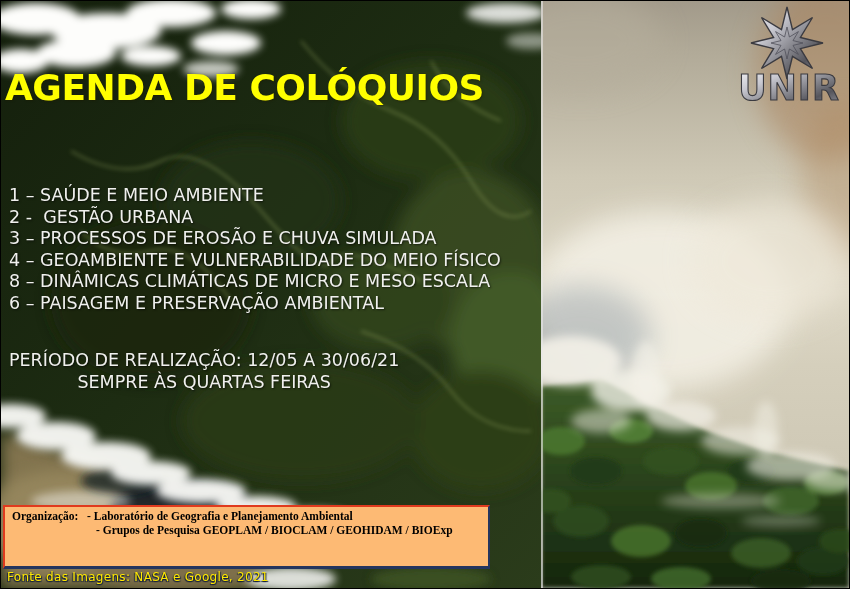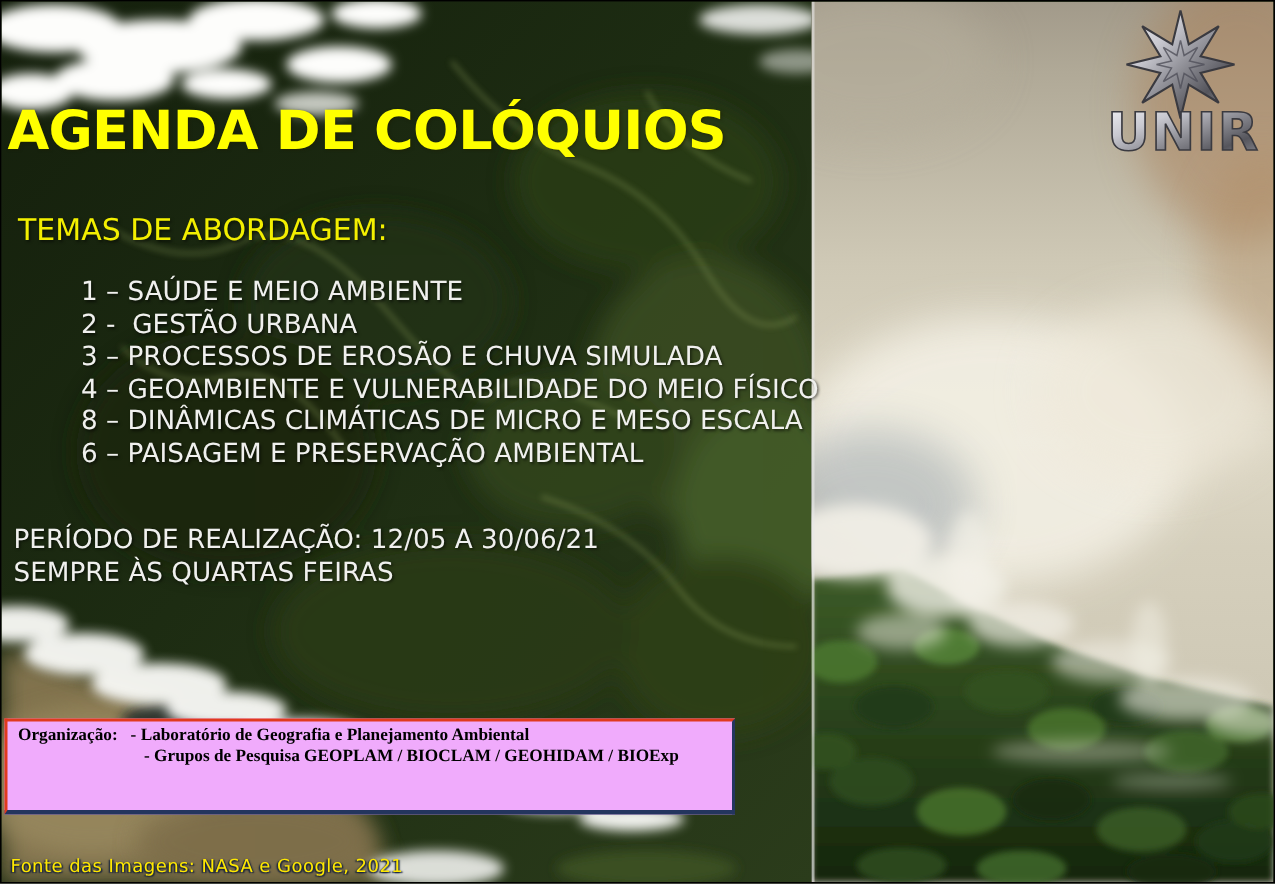--- a/index.html
+++ b/index.html
@@ -15,33 +15,33 @@
   .title{
     left:4px;top:66px;font-size:36px;font-weight:bold;color:#ffff00;
     letter-spacing:-0.5px;white-space:pre;
     text-shadow:1px 1px 2px rgba(30,30,0,.55);
     text-align:right;
   }
   .temas{
     left:11px;top:140px;font-size:20px;color:#f3ef00;white-space:pre;
     text-shadow:1px 1px 2px rgba(0,0,0,.5);
   }
-  .topics{left:8px;top:184px;margin-left:45px;}
+  .topics{left:8px;top:184px;}
   .topic,.period-line{
     font-size:17.5px;line-height:21.6px;color:#f0f0ee;white-space:pre;
     text-shadow:1px 1px 2px rgba(0,0,0,.6);
   }
-  .period{left:8px;top:349px;}
+  .period{left:8px;top:349px;text-align:center;}
   .cta{
     left:400px;top:444px;font-size:17px;font-weight:bold;color:#ffff00;
     text-shadow:1px 1px 2px rgba(0,0,0,.55);
   }
   .info-box{
-    left:2px;top:478px;width:487px;height:64px;box-sizing:border-box;
-    background:#f0abfc;
+    left:2px;top:504px;width:487px;height:64px;box-sizing:border-box;
+    background:#fdba74;
     border-top:2px solid #e03a1e;border-left:2px solid #e03a1e;
     border-bottom:3px solid #24355e;border-right:2px solid #24355e;
     padding:2px 6px 0 7px;
     font-family:"Liberation Serif",serif;font-weight:bold;
     font-size:11.5px;line-height:14px;color:#000;
   }
   .ib-line{white-space:pre;}
   .ib-line.indent{padding-left:84px;}
   .ib-italic{font-style:italic;}
   .ib-email{color:#2b50b8;cursor:pointer;}
@@ -212,21 +212,20 @@
     </defs>
     <g>
       <polygon points="60,4 65.5,26.6 85.5,14.5 73.4,34.5 96,40 73.4,45.6 85.5,65.5 65.5,53.4 60,76 54.5,53.4 34.5,65.5 46.6,45.6 24,40 46.6,34.5 34.5,14.5 54.5,26.6" fill="url(#silver)" stroke="#3a3a40" stroke-width="1.4"></polygon>
       <polygon points="60,24 62.4,34 71.4,28.6 66,37.6 76,40 66,42.4 71.4,51.4 62.4,46 60,56 57.6,46 48.6,51.4 54,42.4 44,40 54,37.6 48.6,28.6 57.6,34" fill="none" stroke="#50505a" stroke-width="1" opacity=".8"></polygon>
     </g>
     <text x="62" y="97" text-anchor="middle" font-family="DejaVu Sans, sans-serif" font-weight="bold" font-size="35" letter-spacing="1" fill="url(#silver)" stroke="#3a3a40" stroke-width="1.1">UNIR</text>
   </svg>
 
   <div class="abs title">AGENDA DE COLÓQUIOS</div>
 
-  <div class="abs temas">TEMAS DE ABORDAGEM:</div>
 
   <div class="abs topics">
     <div class="topic">1 – SAÚDE E MEIO AMBIENTE</div>
     <div class="topic">2 -  GESTÃO URBANA</div>
     <div class="topic">3 – PROCESSOS DE EROSÃO E CHUVA SIMULADA</div>
     <div class="topic">4 – GEOAMBIENTE E VULNERABILIDADE DO MEIO FÍSICO</div>
     <div class="topic">8 – DINÂMICAS CLIMÁTICAS DE MICRO E MESO ESCALA</div>
     <div class="topic">6 – PAISAGEM E PRESERVAÇÃO AMBIENTAL</div>
   </div>
 

